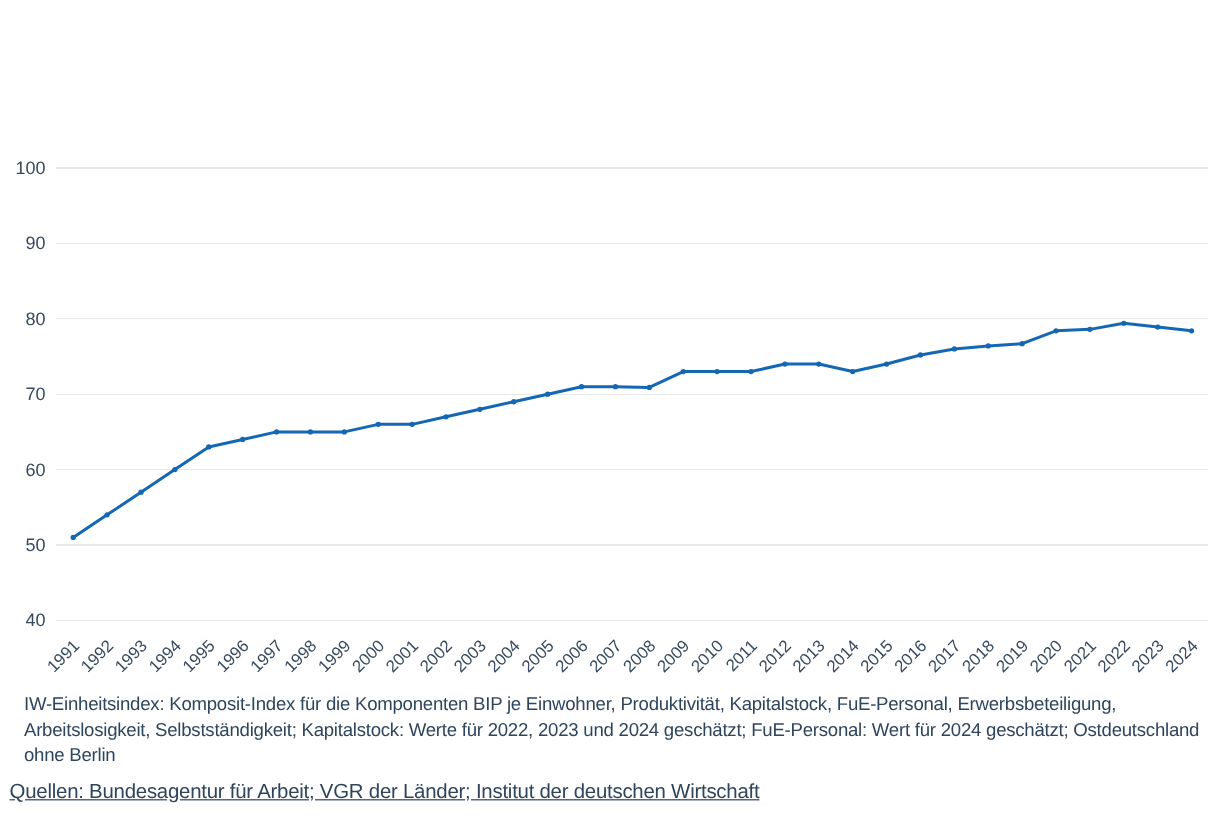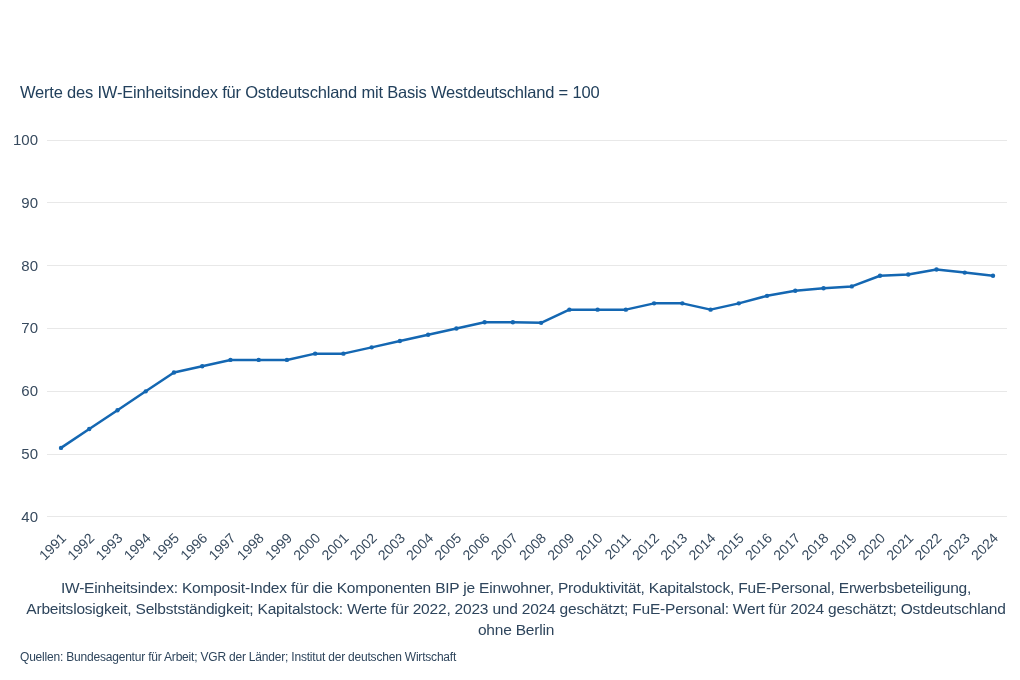--- a/index.html
+++ b/index.html
@@ -14,32 +14,31 @@
   .subtitle{
     position:absolute;left:20px;top:83px;width:970px;
     font-size:16.5px;color:#22405c;margin:0;letter-spacing:-0.2px;
   }
   svg.chart{position:absolute;left:0;top:112px;display:block;}
   .gridline{stroke-width:1;shape-rendering:crispEdges;}
   .ytick{font-size:15px;}
   .xtick{font-size:14px;}
   .footnote{
     position:absolute;left:20px;top:577px;width:992px;
-    font-size:15.5px;line-height:21px;color:#2e455c;margin:0;letter-spacing:-0.2px;text-align:center;
+    font-size:15.5px;line-height:21px;color:#2e455c;margin:0;letter-spacing:-0.2px;
   }
   .sources{
-    position:absolute;left:20px;top:650px;width:992px;
-    font-size:12px;color:#2e455c;margin:0;letter-spacing:-0.2px;
+    position:absolute;left:8px;top:650px;width:992px;
+    font-size:17px;color:#2e455c;margin:0;letter-spacing:-0.2px;text-decoration:underline;
   }
 </style>
 </head>
 <body>
 
 <div class="page">
-  <p class="subtitle">Werte des IW-Einheitsindex für Ostdeutschland mit Basis Westdeutschland = 100</p>
   <svg class="chart" id="chart-svg" width="1020" height="460" viewBox="0 0 1020 460" aria-hidden="false">
       <g>
         <line x1="47" x2="1007" y1="404.998" y2="404.998" stroke="#e8e8e8" class="gridline"></line>
         <line x1="47" x2="1007" y1="342.16499999999996" y2="342.16499999999996" stroke="#e8e8e8" class="gridline"></line>
         <line x1="47" x2="1007" y1="279.332" y2="279.332" stroke="#e8e8e8" class="gridline"></line>
         <line x1="47" x2="1007" y1="216.499" y2="216.499" stroke="#e8e8e8" class="gridline"></line>
         <line x1="47" x2="1007" y1="153.666" y2="153.666" stroke="#e8e8e8" class="gridline"></line>
         <line x1="47" x2="1007" y1="90.833" y2="90.833" stroke="#e8e8e8" class="gridline"></line>
         <line x1="47" x2="1007" y1="28" y2="28" stroke="#e8e8e8" class="gridline"></line>
       </g>

